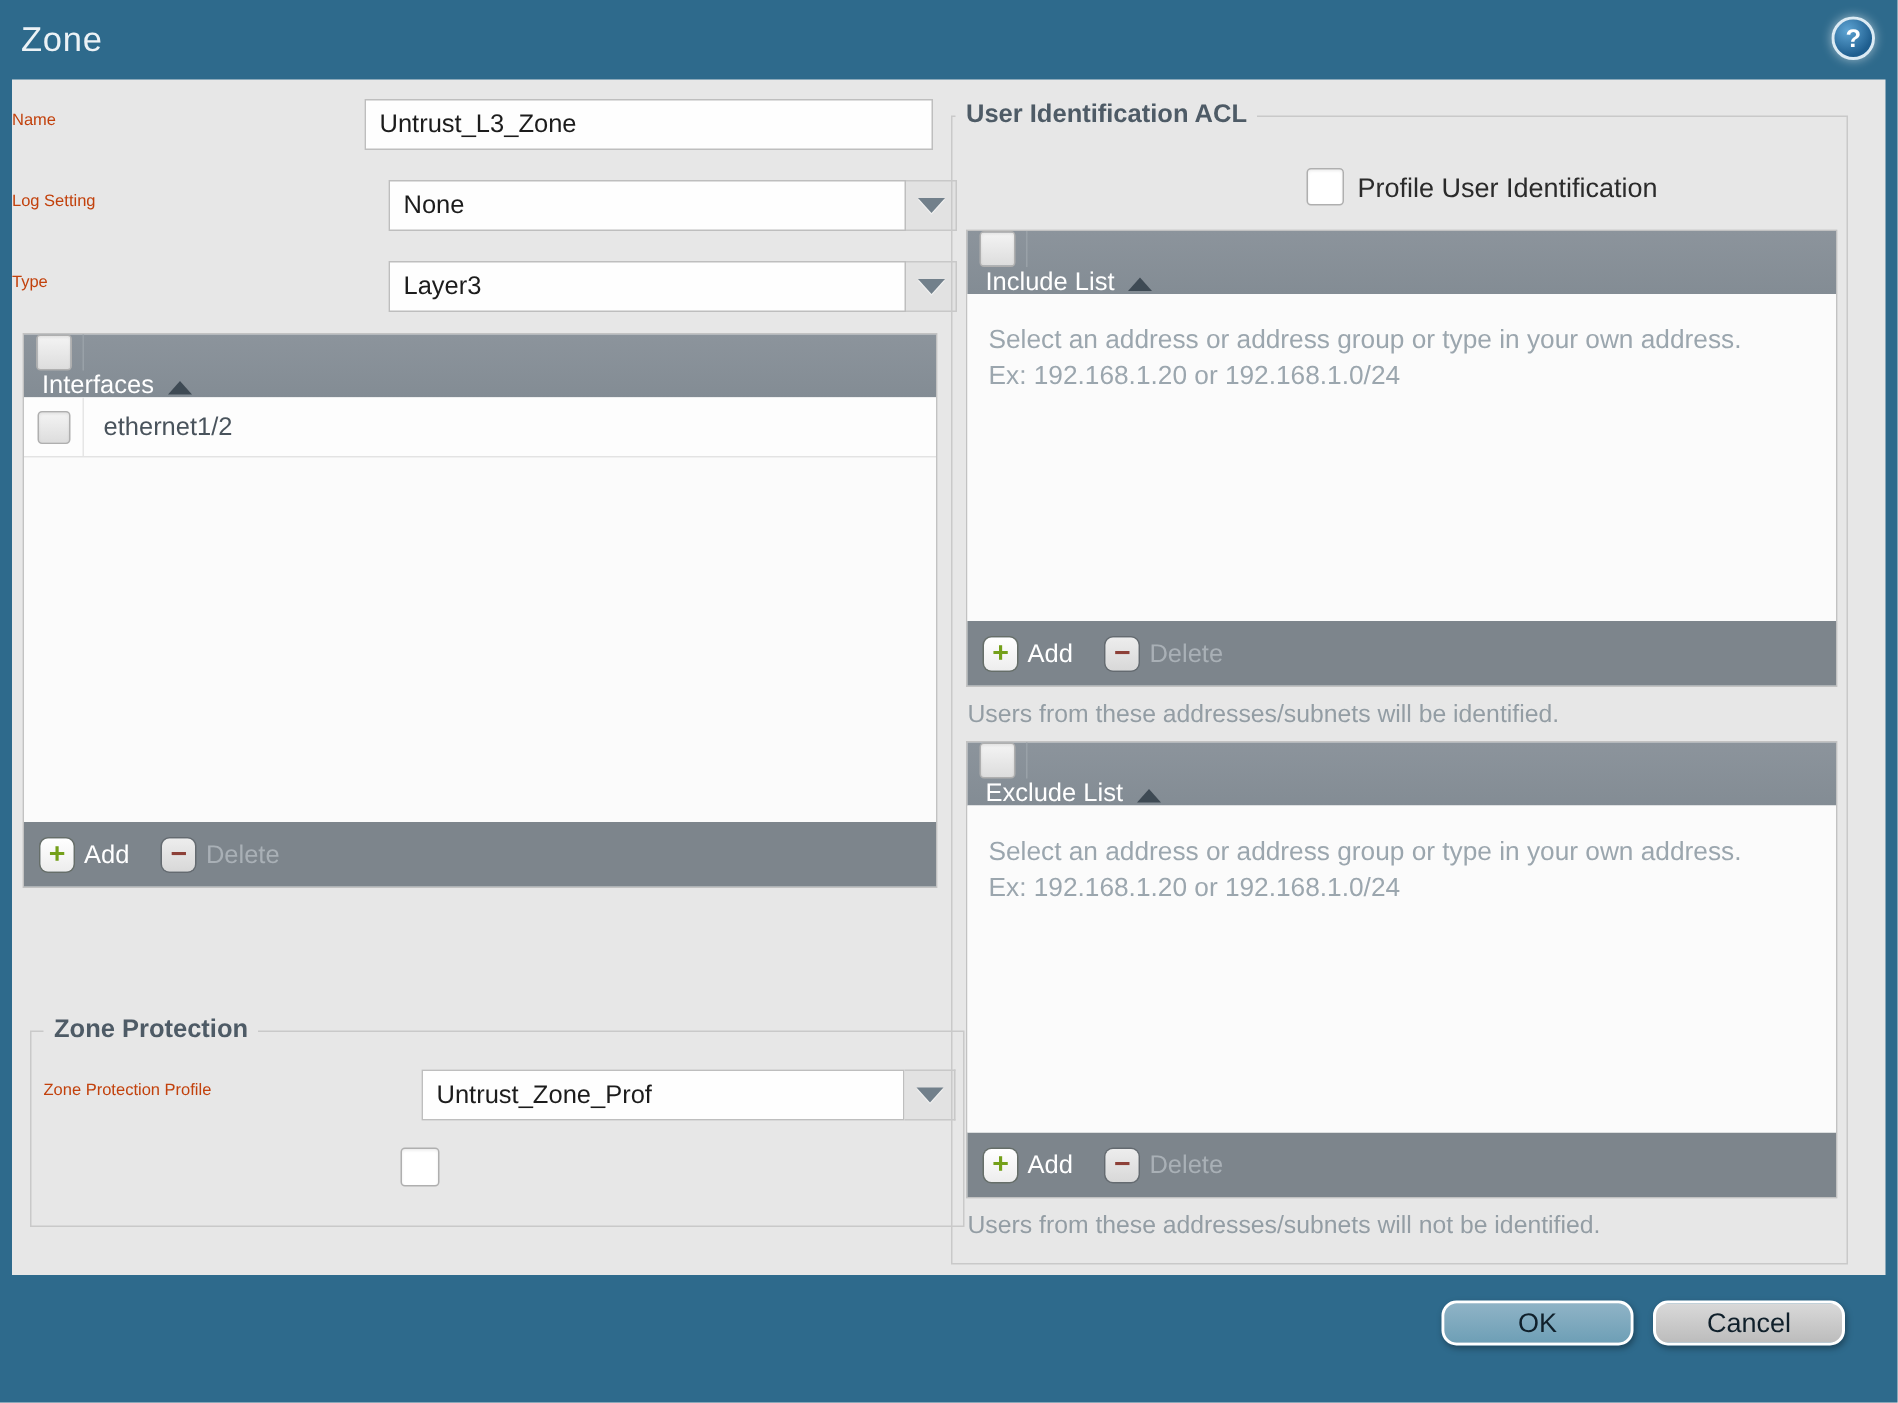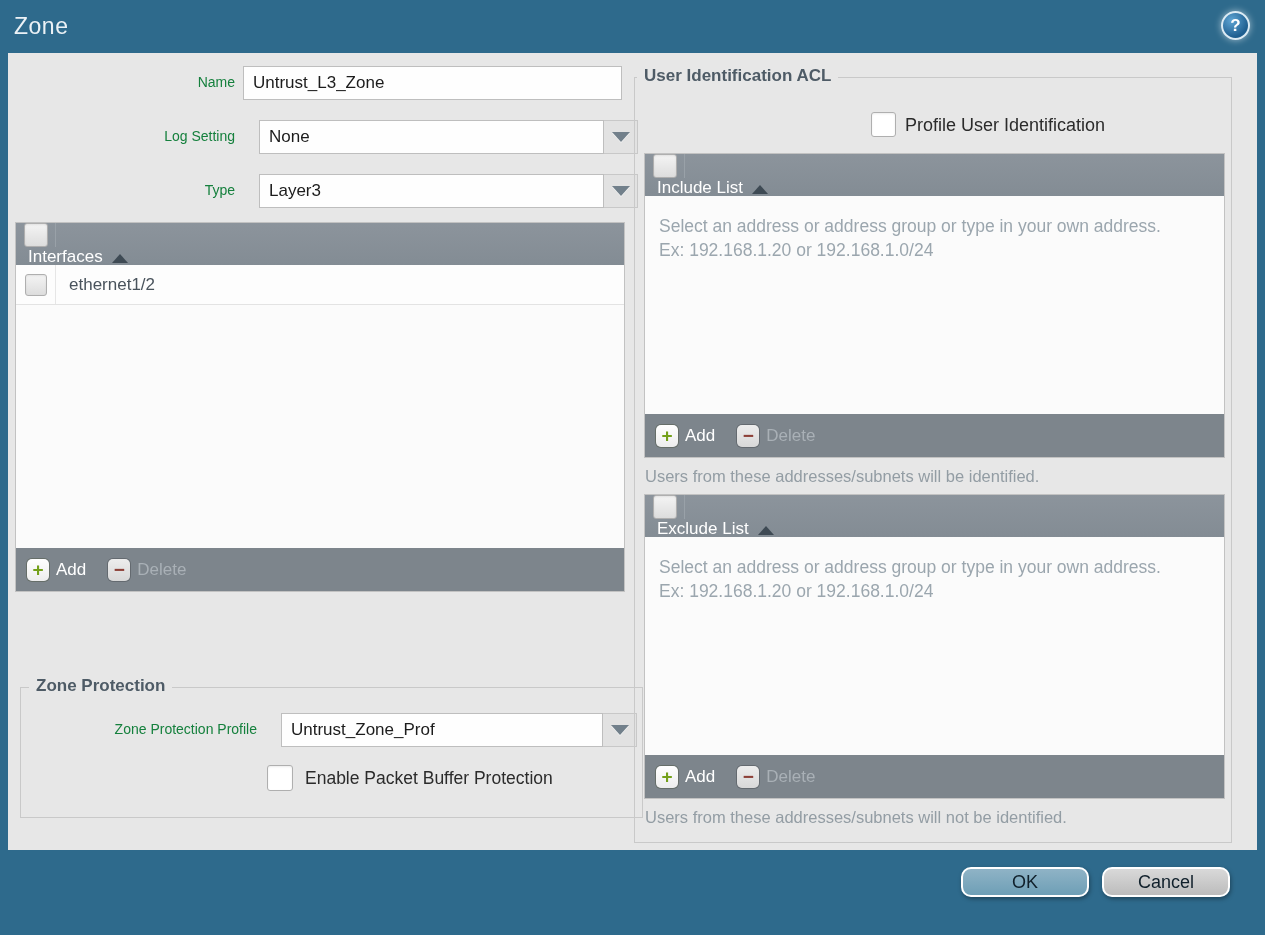--- a/index.html
+++ b/index.html
@@ -23,21 +23,21 @@
     box-shadow:0 0 7px rgba(255,255,255,.55);
     display:flex; align-items:center; justify-content:center;
     color:#fff; font-size:17px; font-weight:bold; cursor:pointer;
   }
   
   .dialog-content {
     position:absolute; left:8px; top:53px; width:1249px; height:797px;
     background:#E7E7E7;
   }
   .form-label {
-    position:absolute; width:227px; text-align:right; font-size:14px; color:#15803d;
+    position:absolute; width:227px; text-align:left; font-size:11px; color:#c2410c;
   }
   .text-input {
     position:absolute; left:235px; width:379px; height:34px;
     background:#FEFEFE; border:1px solid #BEBEBE;
     font-size:17px; color:#1c1c1c; padding:0 9px;
     font-family:"Liberation Sans", sans-serif;
   }
   .combo { position:absolute; left:235px; display:flex;padding-left:16px; }
   .combo-field {
     width:345px; height:34px; background:#FEFEFE; border:1px solid #BEBEBE;
@@ -186,21 +186,20 @@
   <div class="group-box" style="left:12px; top:634px; width:623px; height:131px;">
     <div class="group-legend">Zone Protection</div>
     <div class="form-label" style="top:33px; left:8px; width:228px;">Zone Protection Profile</div>
     <div class="combo" style="left:244px; top:25px;">
       <div class="combo-field" style="width:322px;">Untrust_Zone_Prof</div>
       <div class="combo-btn">
         <span class="chevron-down"></span>
       </div>
     </div>
     <div class="checkbox" style="position:absolute; left:246px; top:77px; width:26px; height:26px;"></div>
-    <div style="position:absolute; left:284px; top:80px; font-size:17.5px; color:#2b2b2b;">Enable Packet Buffer Protection</div>
   </div>
 
   <div class="group-box" style="left:626px; top:24px; width:598px; height:766px;">
     <div class="group-legend" style="left:2px;">User Identification ACL</div>
   </div>
 
   <div class="checkbox" style="position:absolute; left:863px; top:59px; width:25px; height:25px;"></div>
   <div style="position:absolute; left:897px; top:62px; font-size:18px; color:#2b2b2b;">Profile User Identification</div>
 
   <div class="pan-table" style="left:636px; top:100px; width:581px;">

